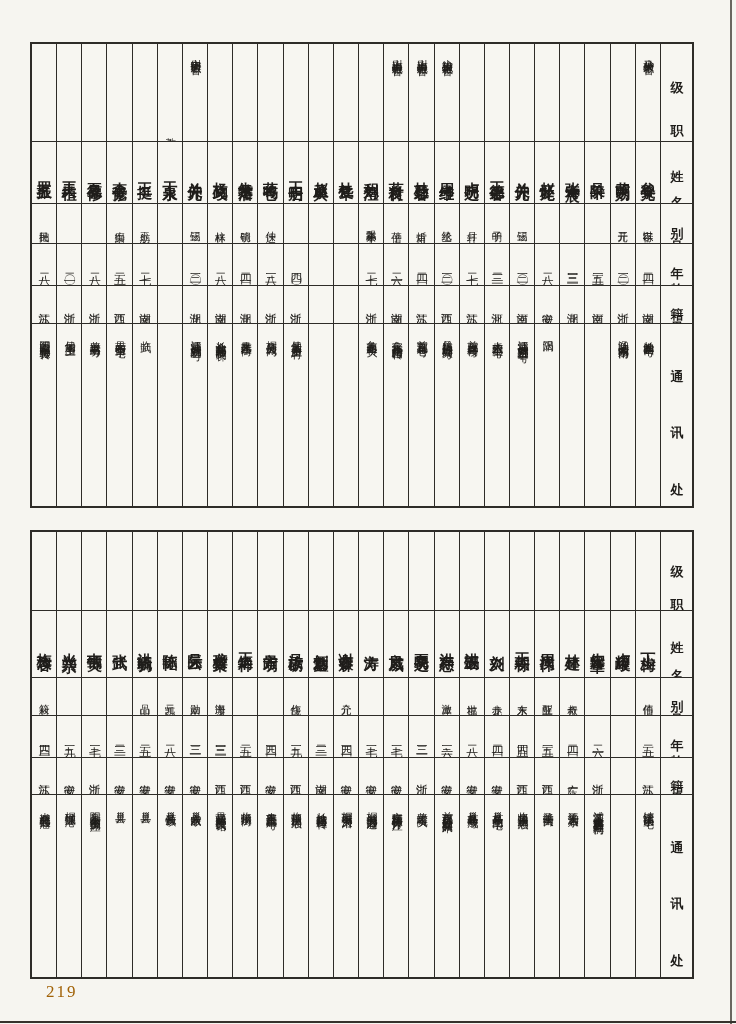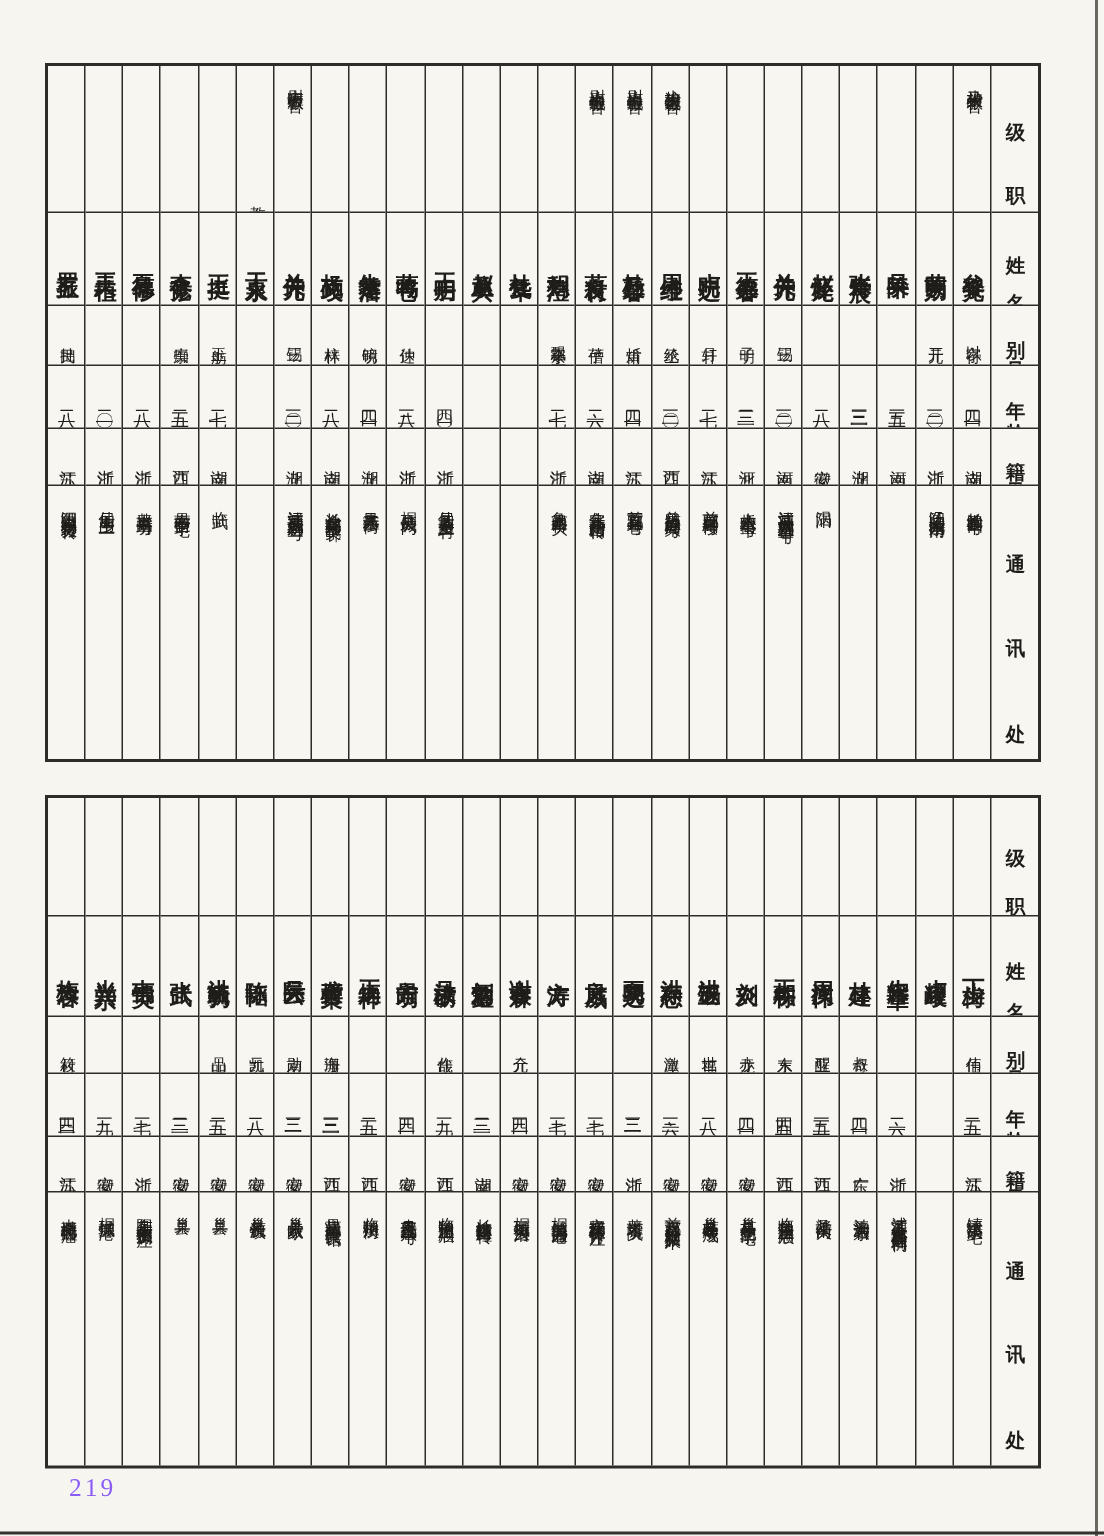--- a/index.html
+++ b/index.html
@@ -31,21 +31,21 @@
   .rankc.bottom{ justify-content:flex-end; padding-bottom:10px; }
   .namec{ height:var(--h-name); font-size:15px; font-weight:bold; letter-spacing:2px; }
   .aliasc{ height:var(--h-alias); font-size:10.5px; }
   .agec{ height:var(--h-age); font-size:12px; }
   .origc{ height:var(--h-orig); font-size:11.5px; }
   .addrc{ height:var(--h-addr); justify-content:flex-start; padding-top:8px; font-size:11px; }
   .hcell{ font-weight:bold; font-size:13px; letter-spacing:0; }
   .spread{ justify-content:space-around; padding:6px 0; }
   .page-num{
     position:absolute; left:46px; top:982px;
-    font-size:17px; letter-spacing:2px; color:#8b5cf6;
+    font-size:17px; letter-spacing:2px; color:#a16207;
     font-family:"Liberation Serif","DejaVu Serif",serif;
   }
   .edge-right{ position:absolute; top:0; bottom:0; right:4px; width:2px; background:#6a675f; }
   .edge-bottom{ position:absolute; left:0; right:0; bottom:1px; height:2px; background:#36332d; }
 </style>
 </head>
 <body>
 
 <div class="scan">
 

